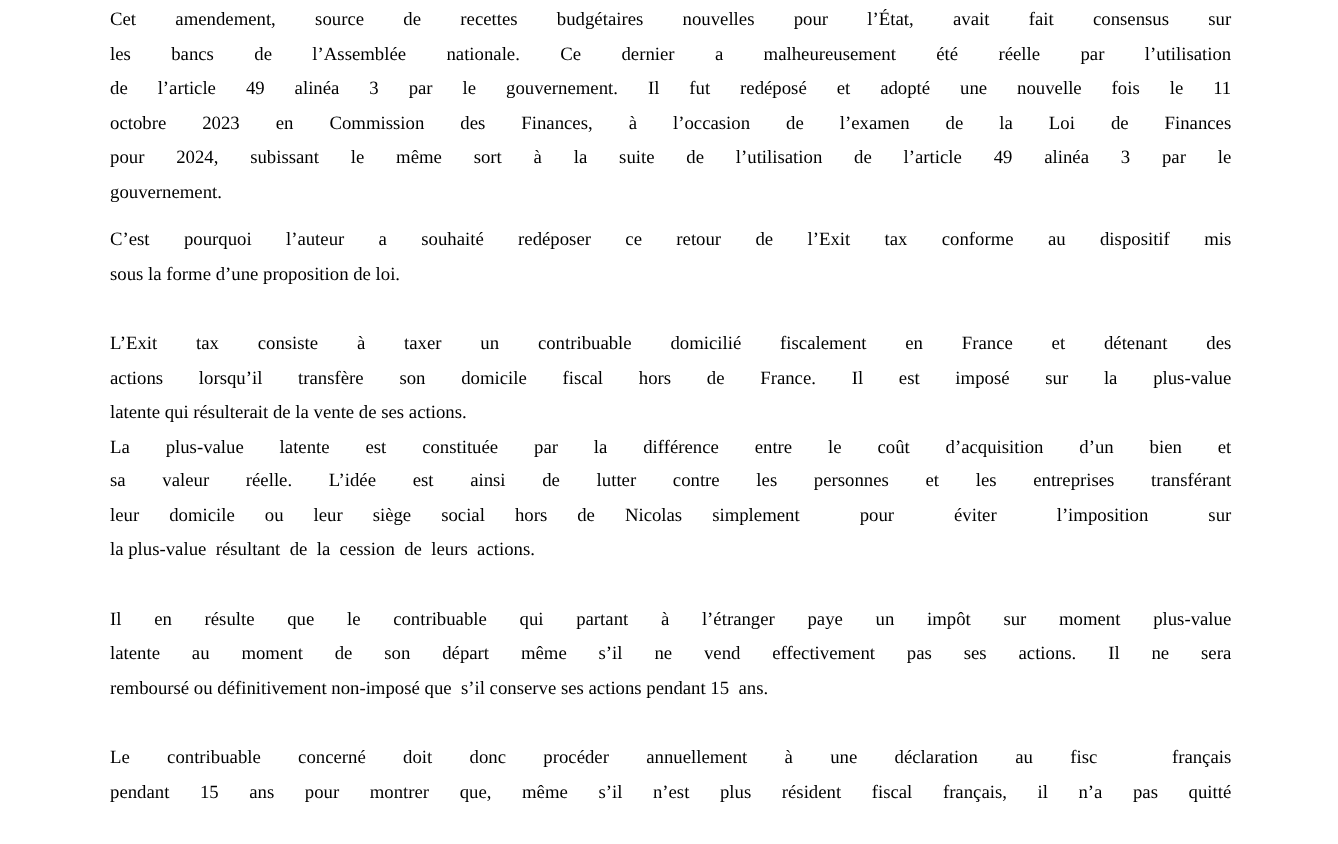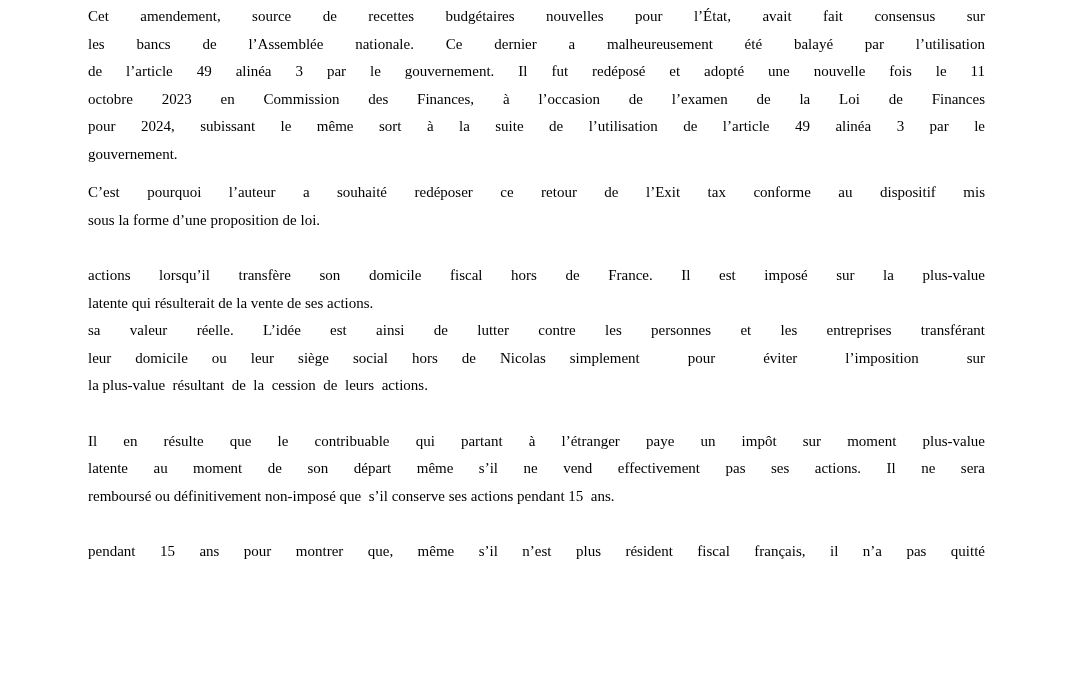--- a/index.html
+++ b/index.html
@@ -36,40 +36,43 @@
     text-align: left;
     text-align-last: left;
   }
 </style>
 </head>
 <body>
 
 <div class="page">
     <div class="para gap-none">
       <div class="line">Cet amendement, source de recettes budgétaires nouvelles pour l’État, avait fait consensus sur</div>
-      <div class="line">les bancs de l’Assemblée nationale. Ce dernier a malheureusement été balayé par l’utilisation</div>
+      <div class="line">les bancs de l’Assemblée nationale. Ce dernier a malheureusement été réelle par l’utilisation</div>
       <div class="line">de l’article 49 alinéa 3 par le gouvernement. Il fut redéposé et adopté une nouvelle fois le 11</div>
       <div class="line">octobre 2023 en Commission des Finances, à l’occasion de l’examen de la Loi de Finances</div>
       <div class="line">pour 2024, subissant le même sort à la suite de l’utilisation de l’article 49 alinéa 3 par le</div>
       <div class="line unjust">gouvernement.</div>
     </div>
     <div class="para gap-small">
       <div class="line">C’est pourquoi l’auteur a souhaité redéposer ce retour de l’Exit tax conforme au dispositif mis</div>
       <div class="line unjust">sous la forme d’une proposition de loi.</div>
     </div>
     <div class="para gap-blank">
+      <div class="line">L’Exit tax consiste à taxer un contribuable domicilié fiscalement en France et détenant des</div>
       <div class="line">actions lorsqu’il transfère son domicile fiscal hors de France. Il est imposé sur la plus-value</div>
       <div class="line unjust">latente qui résulterait de la vente de ses actions.</div>
     </div>
     <div class="para gap-none">
+      <div class="line">La plus-value latente est constituée par la différence entre le coût d’acquisition d’un bien et</div>
       <div class="line">sa valeur réelle. L’idée est ainsi de lutter contre les personnes et les entreprises transférant</div>
       <div class="line">leur domicile ou leur siège social hors de Nicolas simplement  pour  éviter  l’imposition  sur</div>
       <div class="line unjust">la plus-value  résultant  de  la  cession  de  leurs  actions.</div>
     </div>
     <div class="para gap-blank">
       <div class="line">Il en résulte que le contribuable qui partant à l’étranger paye un impôt sur moment plus-value</div>
       <div class="line">latente au moment de son départ même s’il ne vend effectivement pas ses actions. Il ne sera</div>
       <div class="line unjust">remboursé ou définitivement non-imposé que  s’il conserve ses actions pendant 15  ans.</div>
     </div>
     <div class="para gap-blank">
+      <div class="line">Le contribuable concerné doit donc procéder annuellement à une déclaration au fisc  français</div>
       <div class="line">pendant 15 ans pour montrer que, même s’il n’est plus résident fiscal français, il n’a pas quitté</div>
     </div>
   </div>
 
 </body></html>

